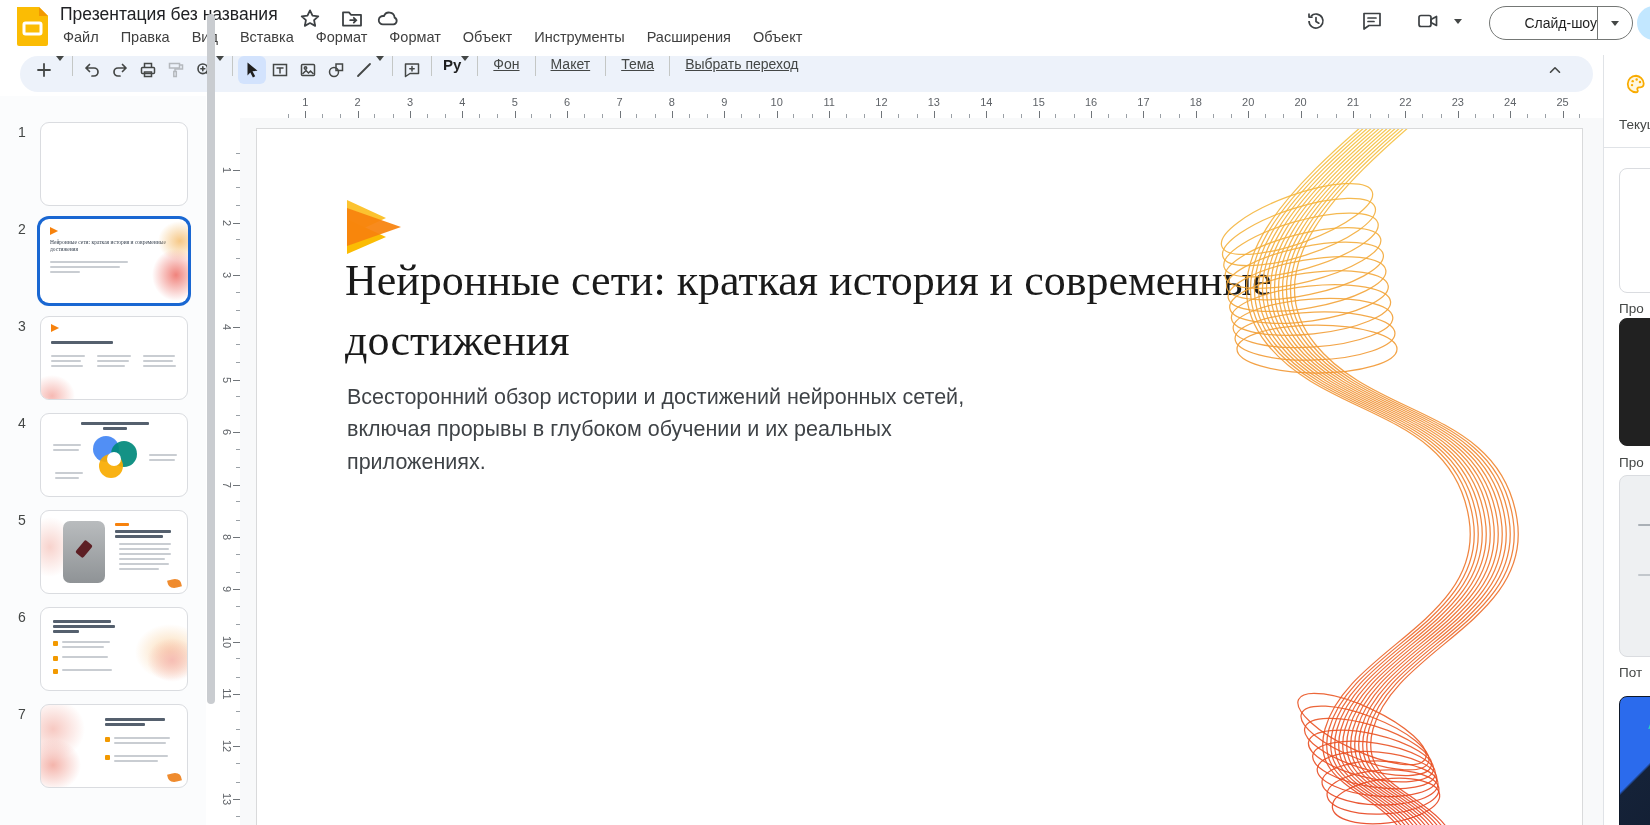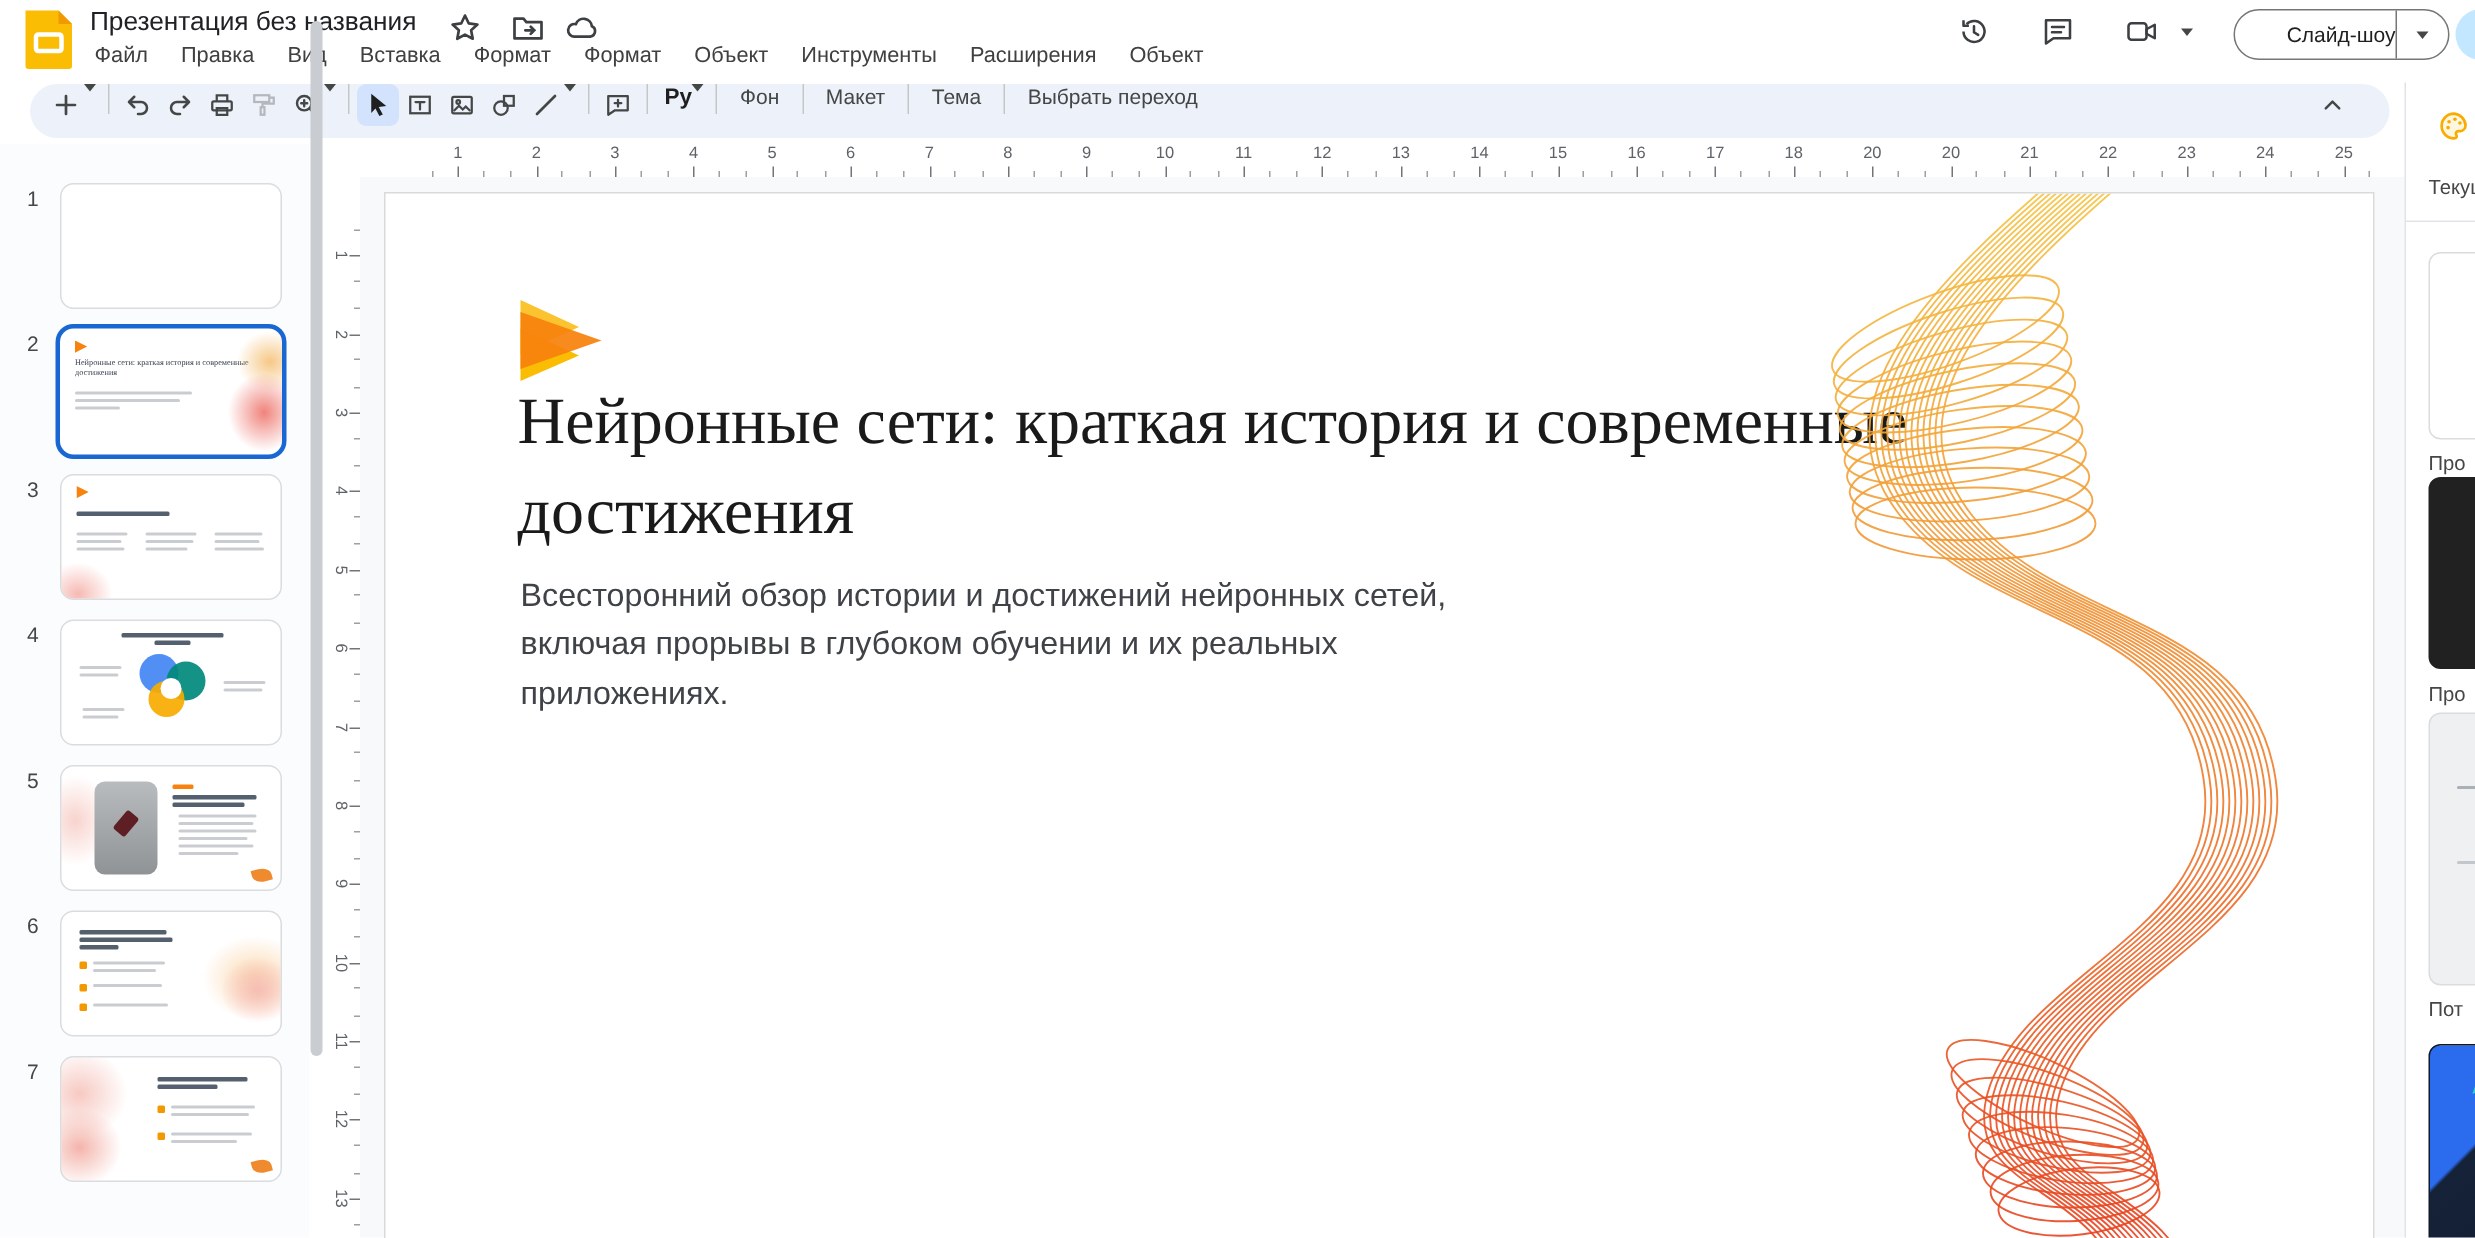--- a/index.html
+++ b/index.html
@@ -20,21 +20,21 @@
   .caret{width:0;height:0;border-left:4px solid transparent;border-right:4px solid transparent;border-top:5px solid #444746;}
   #avatar{position:absolute;left:1637px;top:6px;width:34px;height:34px;border-radius:50%;background:#c2e7ff;}
   
   #toolbar{position:absolute;left:20px;top:56px;width:1573px;height:36px;background:#edf2fa;border-radius:18px;
      display:flex;align-items:flex-start;padding:0 10px;box-sizing:border-box;}
   .t-btn{height:28px;min-width:28px;display:flex;align-items:center;justify-content:center;border-radius:6px;color:#444746;flex:none;}
   .t-btn.sel{background:#d3e3fd;color:#041e49;}
   .t-btn.dis{color:#b4b8bd;}
   .t-div{width:1px;height:20px;background:#c4c7c5;margin:0 5px;flex:none;}
   .t-caret{margin:0 3px 0 -2px;flex:none;}
-  .t-txt{font-size:14px;color:#444746;padding:0 10px;white-space:nowrap;flex:none;}
+  .t-txt{font-size:14px;color:#444746;padding:0 10px;white-space:nowrap;flex:none;text-decoration:underline;}
   #pen-lbl{font-size:15px;color:#1f1f1f;font-weight:bold;padding:0 2px 0 6px;}
   #collapse{margin-left:auto;margin-right:14px;}
   
   #hruler{position:absolute;left:240px;top:96px;width:1363px;height:22px;display:flex;padding-left:39px;box-sizing:border-box;background:#fff;}
   .hr-cell{width:52.4px;height:22px;flex:none;position:relative;font-size:11px;color:#5f6368;text-align:center;line-height:13px;}
   .hr-cell::after{content:"";position:absolute;bottom:0;left:50%;width:1px;height:7px;background:#70757a;}
   .hr-cell::before{content:"";position:absolute;bottom:0;left:17%;width:1px;height:4px;background:#9aa0a6;box-shadow:34px 0 0 #9aa0a6;}
   #vruler{position:absolute;left:214px;top:118px;width:26px;height:707px;padding-top:26px;box-sizing:border-box;background:#fff;}
   .vr-cell{height:52.4px;width:26px;flex:none;position:relative;font-size:11px;color:#5f6368;}
   .vr-cell b{position:absolute;top:50%;left:50%;transform:translate(-50%,-50%) rotate(90deg);font-weight:normal;}

